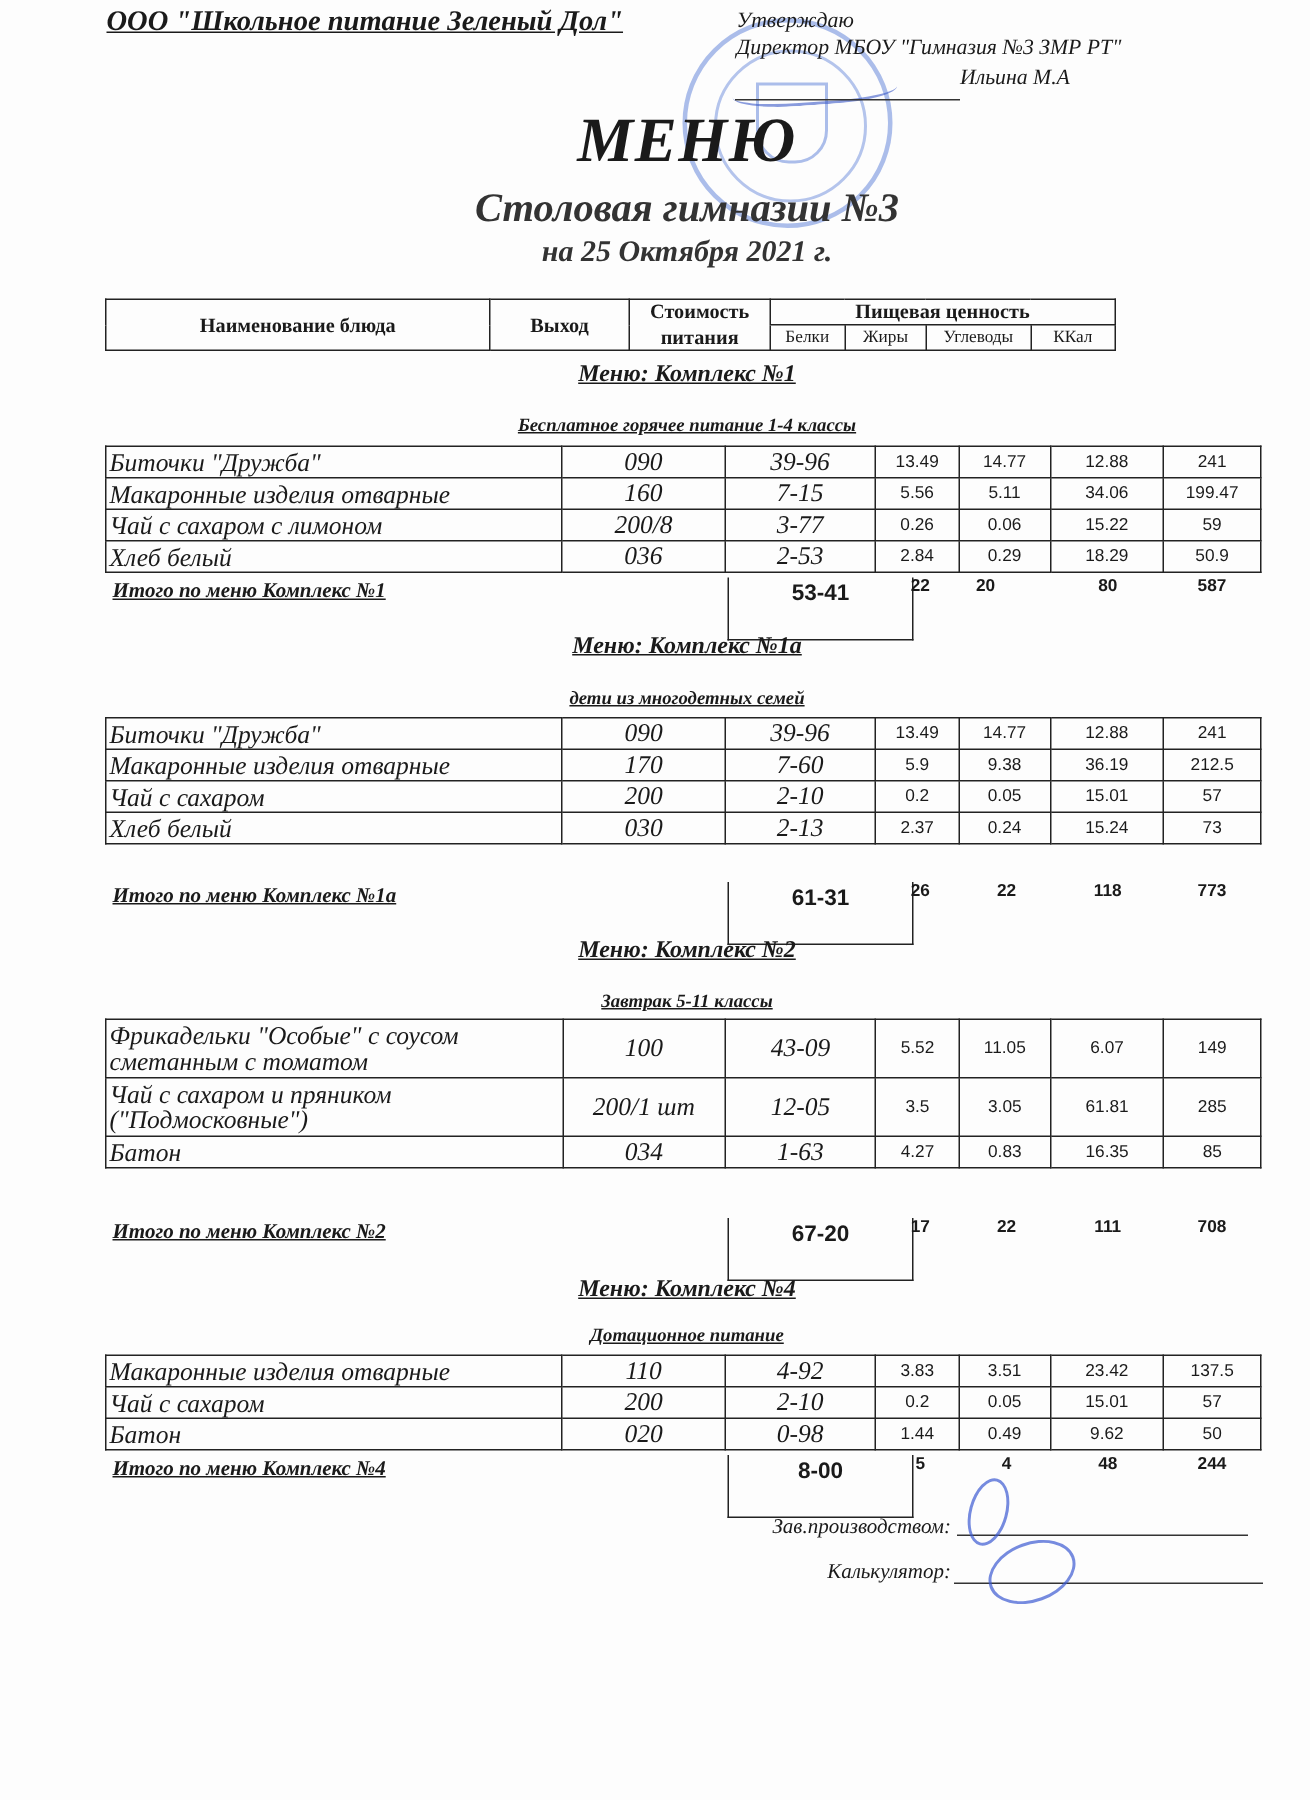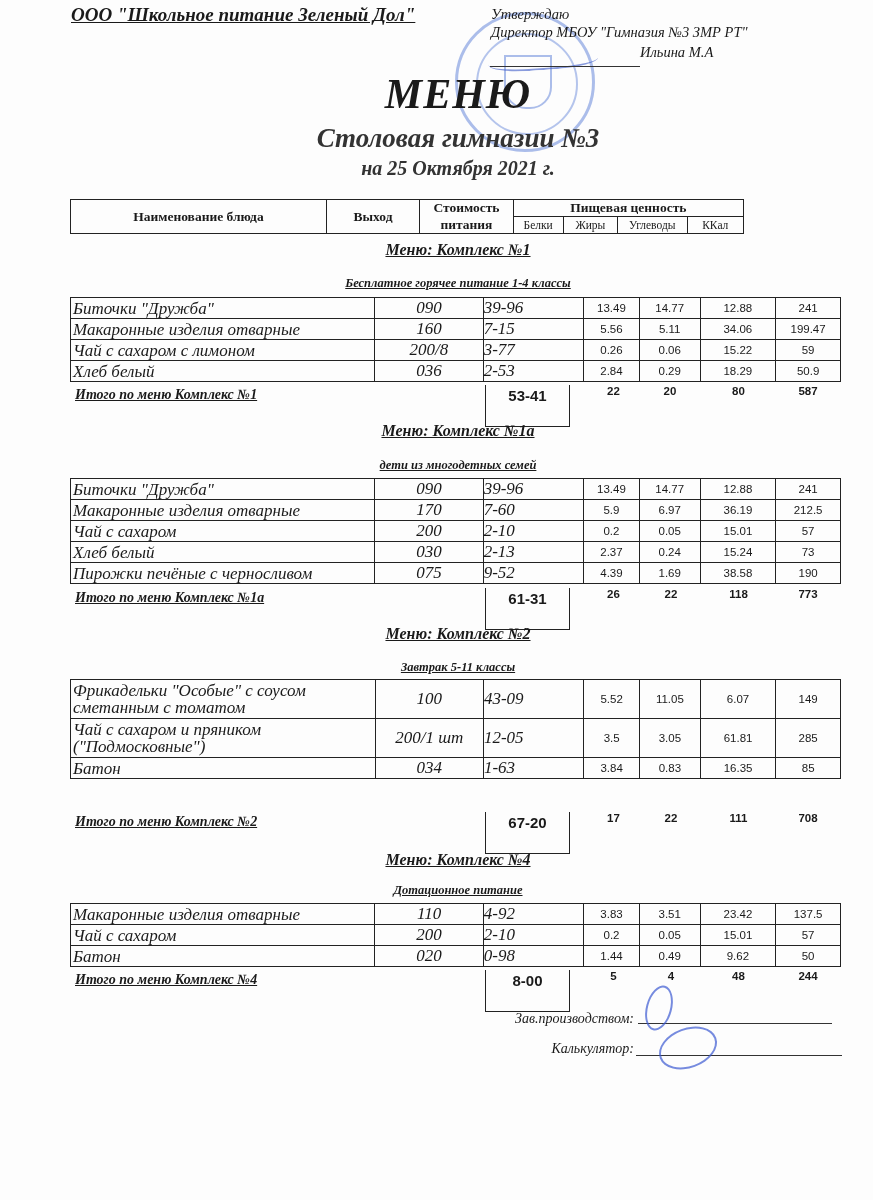--- a/index.html
+++ b/index.html
@@ -26,27 +26,27 @@
   .head th { font-weight:bold; font-family:"Liberation Serif", serif; font-size:13.5px; }
   .head .sm { font-weight:normal; font-size:11.5px; font-family:"Liberation Serif", serif; height:16px; }
 
   .sec-title { left:0; width:916px; text-align:center; font-size:16px; font-weight:bold; font-style:italic; text-decoration:underline; }
   .sec-sub { left:0; width:916px; text-align:center; font-size:12.5px; font-weight:bold; font-style:italic; text-decoration:underline; }
 
   .items { width:771px; }
   .items td { height:19px; }
   .items .n { width:303px; padding-left:2px; font-style:italic; font-size:17px; text-align:left; line-height:17px; }
   .items .y { width:108px; font-style:italic; font-size:17px; text-align:center; }
-  .items .c { width:100px; font-style:italic; font-size:17px; text-align:left; }
+  .items .c { width:100px; font-style:italic; font-size:17px; text-align:center; }
   .items .v { font-family:"Liberation Sans", sans-serif; font-size:11.5px; text-align:center; }
   .items .v1 { width:55px; } .items .v2 { width:60px; } .items .v3 { width:75px; } .items .v4 { width:64px;text-align:center; }
   .items tr.tall td { height:38px; }
 
   .tot-label { left:75px; font-size:14px; font-weight:bold; font-style:italic; text-decoration:underline; }
-  .tot-box { left:485px; width:85px; height:42px; border:1.5px solid #222; border-top:none; box-sizing:border-box;
+  .tot-box { left:485px; width:124px; height:42px; border:1.5px solid #222; border-top:none; box-sizing:border-box;
              font-family:"Liberation Sans", sans-serif; font-weight:bold; font-size:15px; text-align:center; padding-top:2px; }
   .tot-v { font-family:"Liberation Sans", sans-serif; font-weight:bold; font-size:11.5px; text-align:center; }
 
   .sig-label { font-size:14px; font-style:italic; text-align:right; width:200px; }
   .sig-line { border-bottom:1.2px solid #333; }
   .scrawl { border:2px solid rgba(60,90,210,0.7); border-radius:50%; }
 </style>
 </head>
 <body>
 
@@ -121,71 +121,62 @@
         <td class="v v1">2.84</td>
         <td class="v v2">0.29</td>
         <td class="v v3">18.29</td>
         <td class="v v4">50.9</td>
       </tr>
       </tbody>
     </table>
     <div class="abs tot-label" style="top:387px">Итого по меню Комплекс №1</div>
     <div class="abs tot-box" style="top:385px">53-41</div>
     <div class="abs tot-v" style="top:385px;left:586px;width:55px">22</div>
-    <div class="abs tot-v" style="top:385px;left:640px;width:60px">20</div>
+    <div class="abs tot-v" style="top:385px;left:627px;width:60px">20</div>
     <div class="abs tot-v" style="top:385px;left:701px;width:75px">80</div>
     <div class="abs tot-v" style="top:385px;left:776px;width:64px">587</div>
     <div class="abs sec-title" style="top:422px">Меню: Комплекс №1а</div>
     <div class="abs sec-sub" style="top:458px">дети из многодетных семей</div>
     <table class="items" style="top:478px">
       <tbody>
         <tr>
         <td class="n">Биточки  "Дружба"</td>
         <td class="y">090</td>
         <td class="c">39-96</td>
         <td class="v v1">13.49</td>
         <td class="v v2">14.77</td>
         <td class="v v3">12.88</td>
         <td class="v v4">241</td>
       </tr>
         <tr>
         <td class="n">Макаронные изделия отварные</td>
         <td class="y">170</td>
         <td class="c">7-60</td>
         <td class="v v1">5.9</td>
-        <td class="v v2">6.97</td>
+        <td class="v v2">9.38</td>
         <td class="v v3">36.19</td>
         <td class="v v4">212.5</td>
       </tr>
         <tr>
         <td class="n">Чай с сахаром</td>
         <td class="y">200</td>
         <td class="c">2-10</td>
         <td class="v v1">0.2</td>
         <td class="v v2">0.05</td>
         <td class="v v3">15.01</td>
         <td class="v v4">57</td>
       </tr>
         <tr>
         <td class="n">Хлеб белый</td>
         <td class="y">030</td>
         <td class="c">2-13</td>
         <td class="v v1">2.37</td>
         <td class="v v2">0.24</td>
         <td class="v v3">15.24</td>
         <td class="v v4">73</td>
-      </tr>
-        <tr>
-        <td class="n">Пирожки печёные с черносливом</td>
-        <td class="y">075</td>
-        <td class="c">9-52</td>
-        <td class="v v1">4.39</td>
-        <td class="v v2">1.69</td>
-        <td class="v v3">38.58</td>
-        <td class="v v4">190</td>
       </tr>
       </tbody>
     </table>
     <div class="abs tot-label" style="top:590px">Итого по меню Комплекс №1а</div>
     <div class="abs tot-box" style="top:588px">61-31</div>
     <div class="abs tot-v" style="top:588px;left:586px;width:55px">26</div>
     <div class="abs tot-v" style="top:588px;left:641px;width:60px">22</div>
     <div class="abs tot-v" style="top:588px;left:701px;width:75px">118</div>
     <div class="abs tot-v" style="top:588px;left:776px;width:64px">773</div>
     <div class="abs sec-title" style="top:625px">Меню: Комплекс №2</div>
@@ -207,21 +198,21 @@
         <td class="c">12-05</td>
         <td class="v v1">3.5</td>
         <td class="v v2">3.05</td>
         <td class="v v3">61.81</td>
         <td class="v v4">285</td>
       </tr>
         <tr>
         <td class="n">Батон</td>
         <td class="y">034</td>
         <td class="c">1-63</td>
-        <td class="v v1">3.84</td>
+        <td class="v v1">4.27</td>
         <td class="v v2">0.83</td>
         <td class="v v3">16.35</td>
         <td class="v v4">85</td>
       </tr>
       </tbody>
     </table>
     <div class="abs tot-label" style="top:814px">Итого по меню Комплекс №2</div>
     <div class="abs tot-box" style="top:812px">67-20</div>
     <div class="abs tot-v" style="top:812px;left:586px;width:55px">17</div>
     <div class="abs tot-v" style="top:812px;left:641px;width:60px">22</div>

